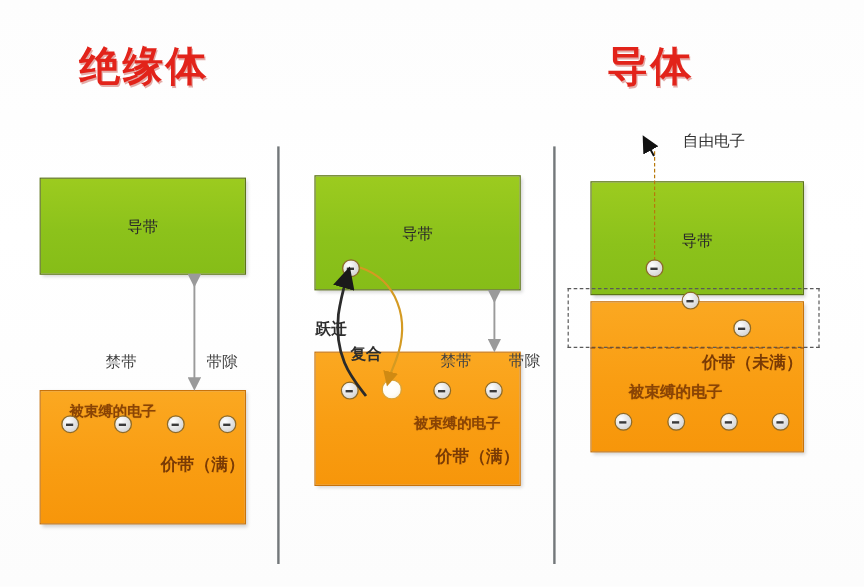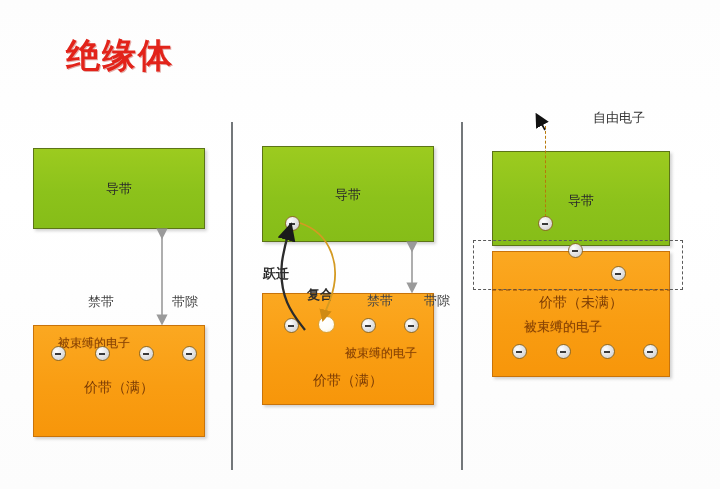--- a/index.html
+++ b/index.html
@@ -39,42 +39,41 @@
     border:1.5px solid #c8730a;
   }
   .band-label{
     position:absolute;
     width:100%;
     text-align:center;
     color:#2a2a2a;
     font-size:13px;
     white-space:nowrap;
   }
-  .vband .band-label{color:#7a3b05;font-weight:normal;}
+  .vband .band-label{color:#7a3b05;font-weight:bold;text-align:right;}
 
   .free-label{
     position:absolute;
     color:#333;
     font-size:13px;
     white-space:nowrap;
-    margin-left:24px;
   }
   .gap-label{
     position:absolute;
     color:#444;
     font-size:13px;
     white-space:nowrap;
     margin-top:20px;
   }
   .bound-label{
     position:absolute;
     color:#8a4405;
     font-size:12px;
     white-space:nowrap;
-    font-weight:normal;
+    font-weight:bold;
     text-shadow:0 0 1px rgba(120,60,0,.4);
   }
   .curve-label{
     position:absolute;
     color:#2d2d2d;
     font-size:13px;
     font-weight:bold;
     white-space:nowrap;
   }
 
@@ -115,20 +114,21 @@
 </style>
 </head>
 <body>
 
 <div id="stage">
 
   <div class="divider" style="left:231px;top:122px;height:348px;"></div>
   <div class="divider" style="left:461px;top:122px;height:348px;"></div>
 
   <div class="title" style="left:66px;top:33px;">绝缘体</div>
+  <div class="title" style="left:506px;top:33px;">导体</div>
 
   <div class="band cband" style="left:33px;top:148px;width:172px;height:81px;">
     <div class="band-label" style="top:31px;">导带</div>
   </div>
 
   <div class="band vband" style="left:33px;top:325px;width:172px;height:112px;">
     <div class="band-label" style="top:53px;font-size:14px;">价带（满）</div>
   </div>
   <div class="bound-label" style="left:58px;top:335px;">被束缚的电子</div>
   <div class="electron" style="left:51px;top:346px;"></div>
@@ -151,21 +151,21 @@
   <div class="electron" style="left:284px;top:318px;"></div>
   <div class="hole" style="left:318px;top:316px;"></div>
   <div class="electron" style="left:361px;top:318px;"></div>
   <div class="electron" style="left:404px;top:318px;"></div>
 
   <div class="electron" style="left:285px;top:216px;"></div>
 
   <div class="gap-label" style="left:367px;top:272px;">禁带</div>
   <div class="gap-label" style="left:424px;top:272px;">带隙</div>
   <div class="curve-label" style="left:263px;top:265px;">跃迁</div>
-  <div class="curve-label" style="left:307px;top:286px;">复合</div>
+  <div class="curve-label" style="left:292px;top:286px;">复合</div>
 
   <div class="band cband" style="left:492px;top:151px;width:178px;height:95px;">
     <div class="band-label" style="top:40px;">导带</div>
   </div>
 
   <div class="band vband" style="left:492px;top:251px;width:178px;height:126px;">
     <div class="band-label" style="top:42px;font-size:14px;">价带（未满）</div>
   </div>
   <div class="bound-label" style="left:524px;top:318px;font-size:13px;">被束缚的电子</div>
 

